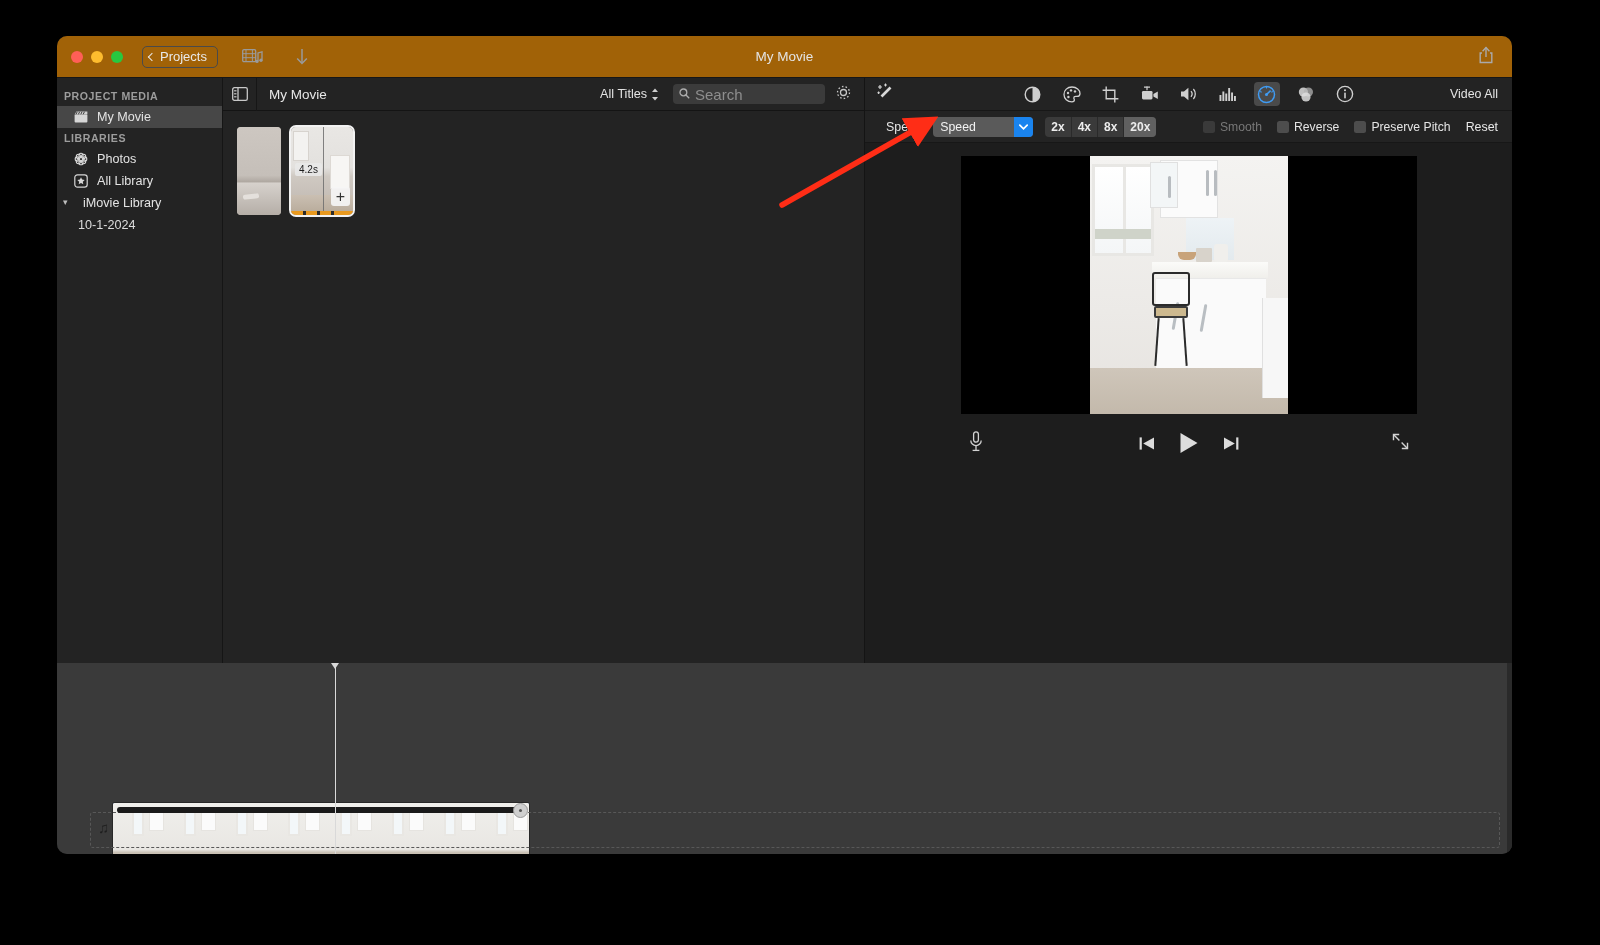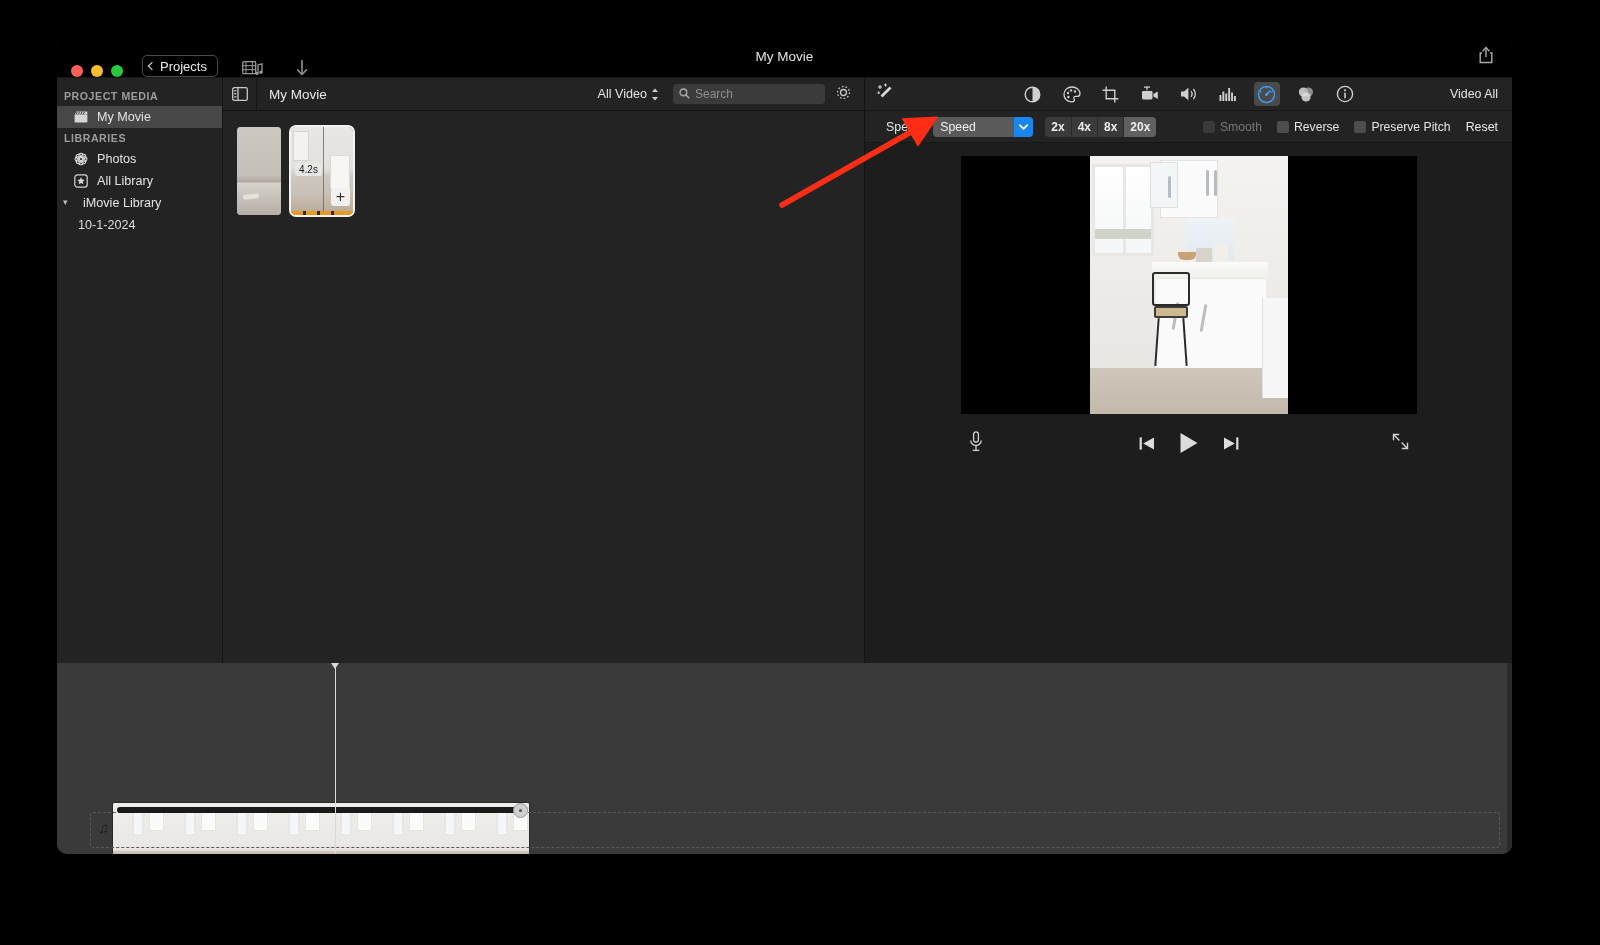--- a/index.html
+++ b/index.html
@@ -21,22 +21,22 @@
     width: 1455px; height: 818px;
     background: #1e1e1e;
     border-radius: 10px;
     overflow: hidden;
     box-shadow: 0 10px 40px rgba(0,0,0,.8);
     display: flex; flex-direction: column;
   }
   
   .titlebar {
     height: 42px; flex: 0 0 42px;
-    background: #000000;
-    display: flex; align-items: flex-end;
+    background: #a16207;
+    display: flex; align-items: center;
     position: relative;
     border-bottom: 1px solid #171717;
   }
   .traffic { display: flex; gap: 8px; margin-left: 14px; }
   .light { width: 12px; height: 12px; border-radius: 50%; }
   .light.red { background: #ff5f57; }
   .light.yellow { background: #febc2e; }
   .light.green { background: #28c840; }
   .projects-btn {
     margin-left: 19px;
@@ -152,21 +152,21 @@
   .search {
     width: 152px; height: 20px;
     background: #3b3b3b;
     border-radius: 4px;
     display: flex; align-items: center;
     padding: 0 6px; gap: 5px;
     margin-right: 10px;
   }
   .search input {
     background: transparent; border: none; outline: none;
-    color: #22c55e; font-size: 12px; width: 100%;
+    color: #22c55e; font-size: 15px; width: 100%;
     font-family: "Liberation Sans", sans-serif;
   }
   .search input::placeholder { color: #8e8e8e; }
   .gear { color: #c7c7c7; cursor: default; }
   .browser-body {
     flex: 1 1 auto; background: #232323;
     padding: 16px 0 0 14px;
     display: flex; gap: 10px; align-items: flex-start;
   }
   .thumb {
@@ -554,21 +554,21 @@
               <rect x="0.7" y="0.7" width="14.6" height="12.6" rx="1.6" fill="none" stroke="#c9c9c9" stroke-width="1.3"></rect>
               <line x1="6" y1="0.7" x2="6" y2="13.3" stroke="#c9c9c9" stroke-width="1.3"></line>
               <rect x="2.1" y="3.2" width="2.4" height="1.2" fill="#c9c9c9"></rect>
               <rect x="2.1" y="6.2" width="2.4" height="1.2" fill="#c9c9c9"></rect>
               <rect x="2.1" y="9.2" width="2.4" height="1.2" fill="#c9c9c9"></rect>
             </svg>
           </div>
           <div class="browser-title">My Movie</div>
           <div class="browser-spacer"></div>
           <div class="allclips">
-            <span>All Video</span>
+            <span>All Titles</span>
             <span class="updown">
               <svg width="8" height="13" viewBox="0 0 8 13">
                 <path d="M4 0.6 L7 4 L1 4 Z" fill="#cfcfcf"></path>
                 <path d="M4 12.4 L1 9 L7 9 Z" fill="#cfcfcf"></path>
               </svg>
             </span>
           </div>
           <div class="search">
             <span>
               <svg width="11" height="11" viewBox="0 0 11 11">

